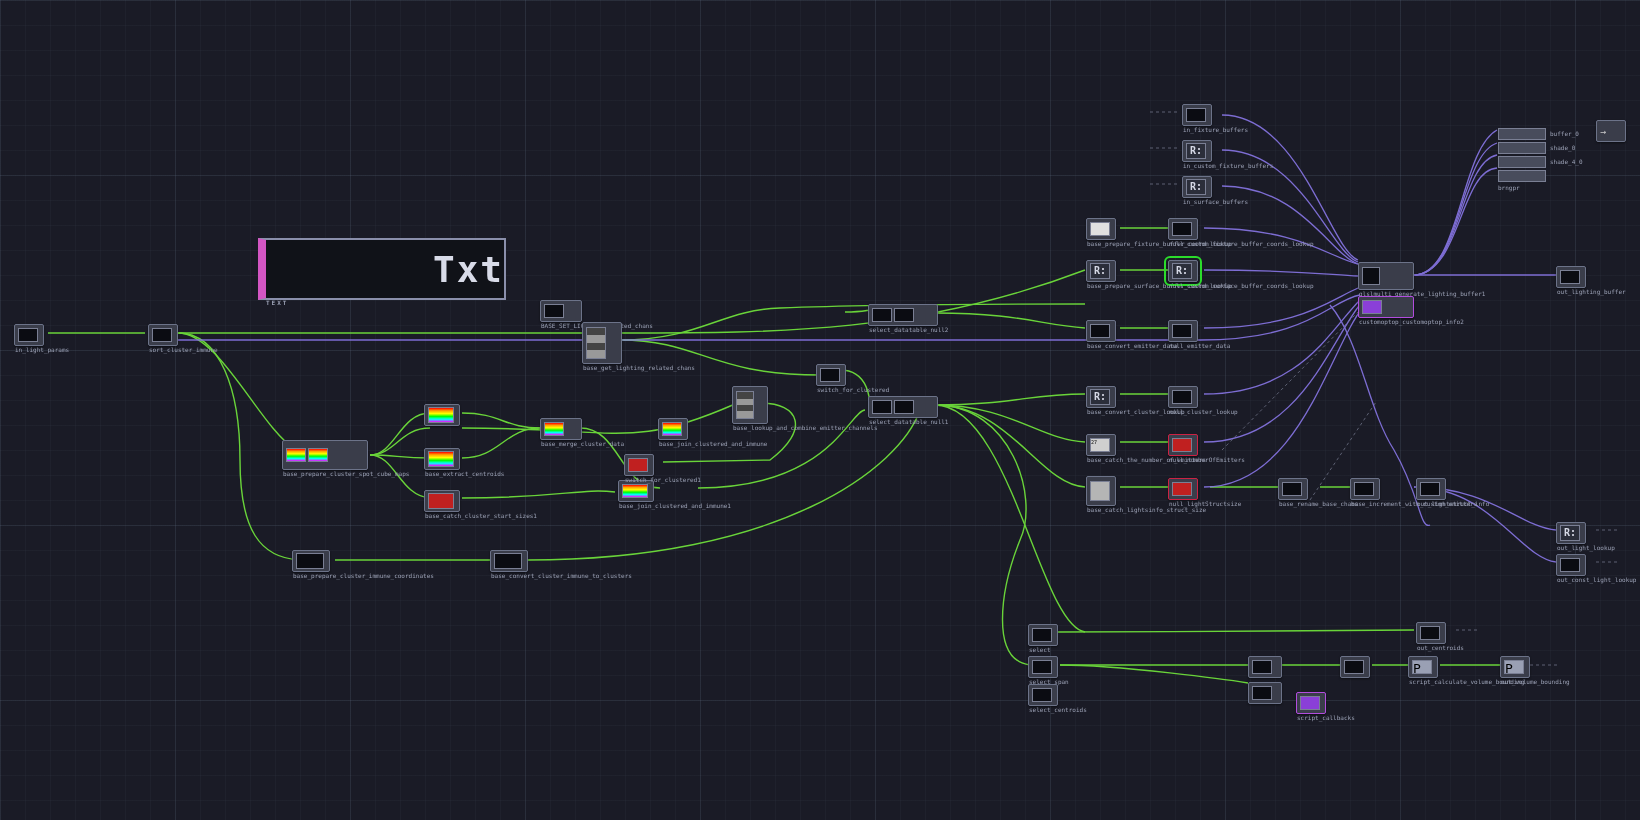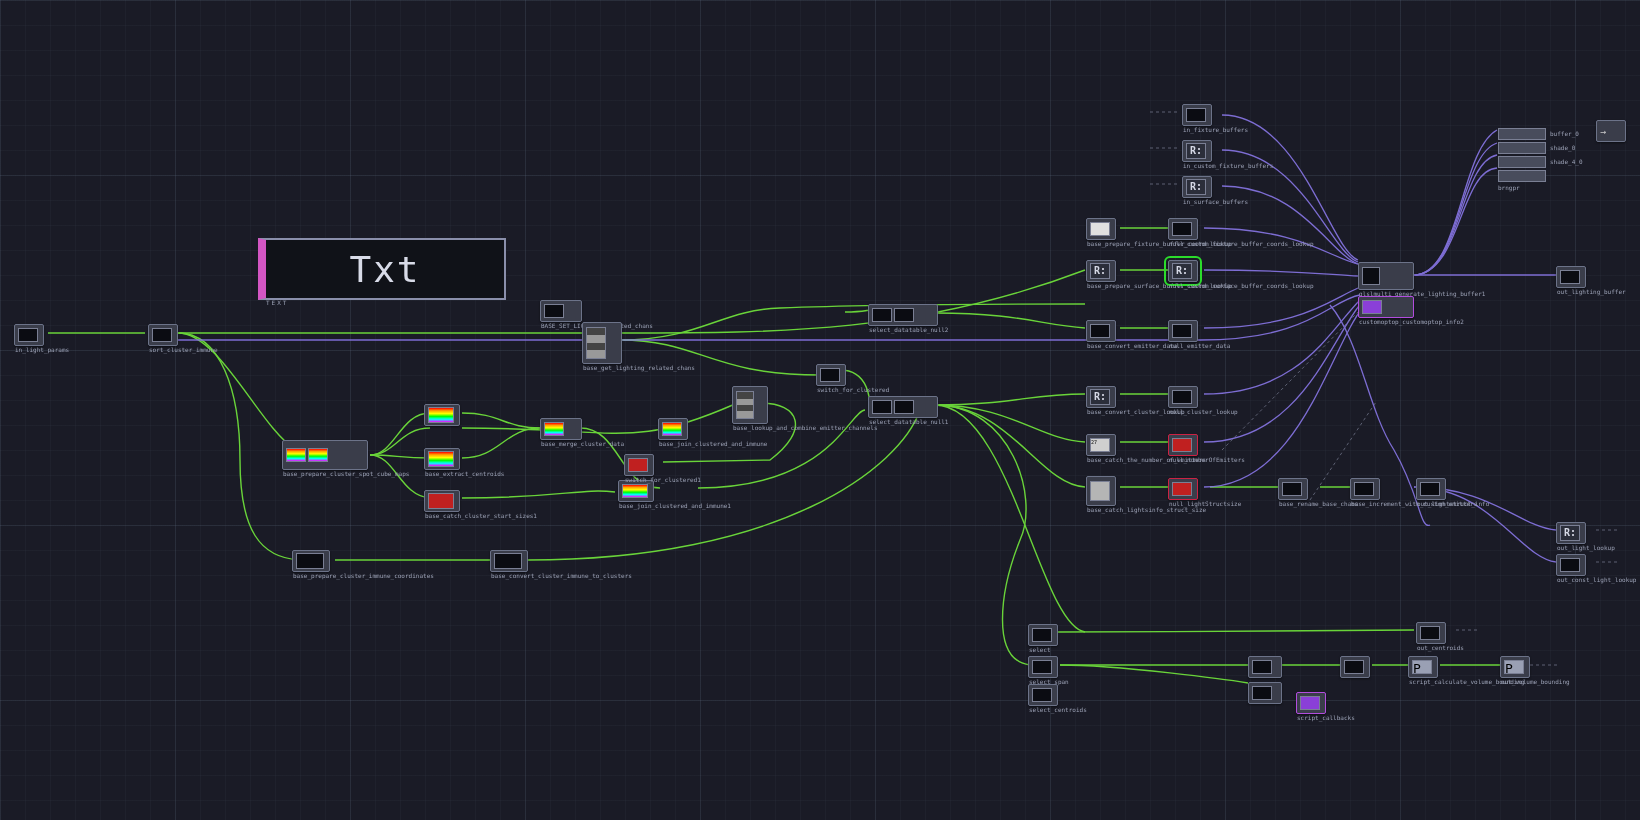--- a/index.html
+++ b/index.html
@@ -66,24 +66,24 @@
     height: 16px;
     line-height: 14px;
   }
   .txt-panel {
     position: absolute;
     background: #101218;
     border: 2px solid #8a8fab;
     border-left: 8px solid #d456c4;
     color: #d8dbe8;
     font-size: 36px;
-    font-weight: normal;
+    font-weight: bold;
     display: flex;
     align-items: center;
-    justify-content: center;
+    justify-content: flex-end;
     letter-spacing: 2px;
   }
   .selected {
     outline: 2px solid #2bdc2b;
     outline-offset: 2px;
   }
   .out-box {
     position:absolute;
     background:#484c5c;
     border:1px solid #7a7f94;

